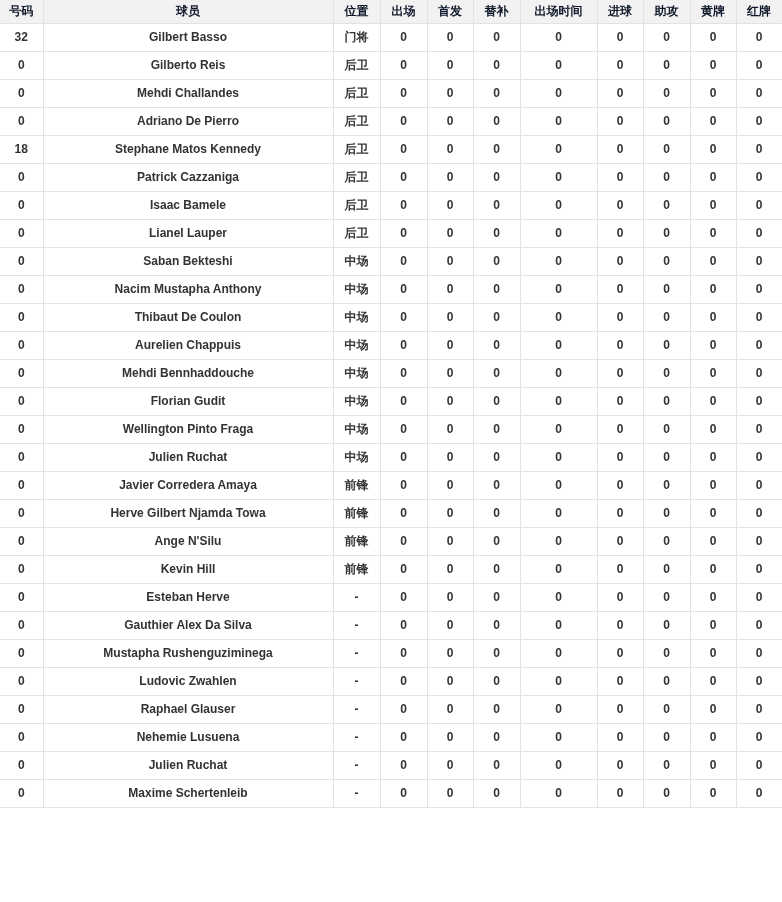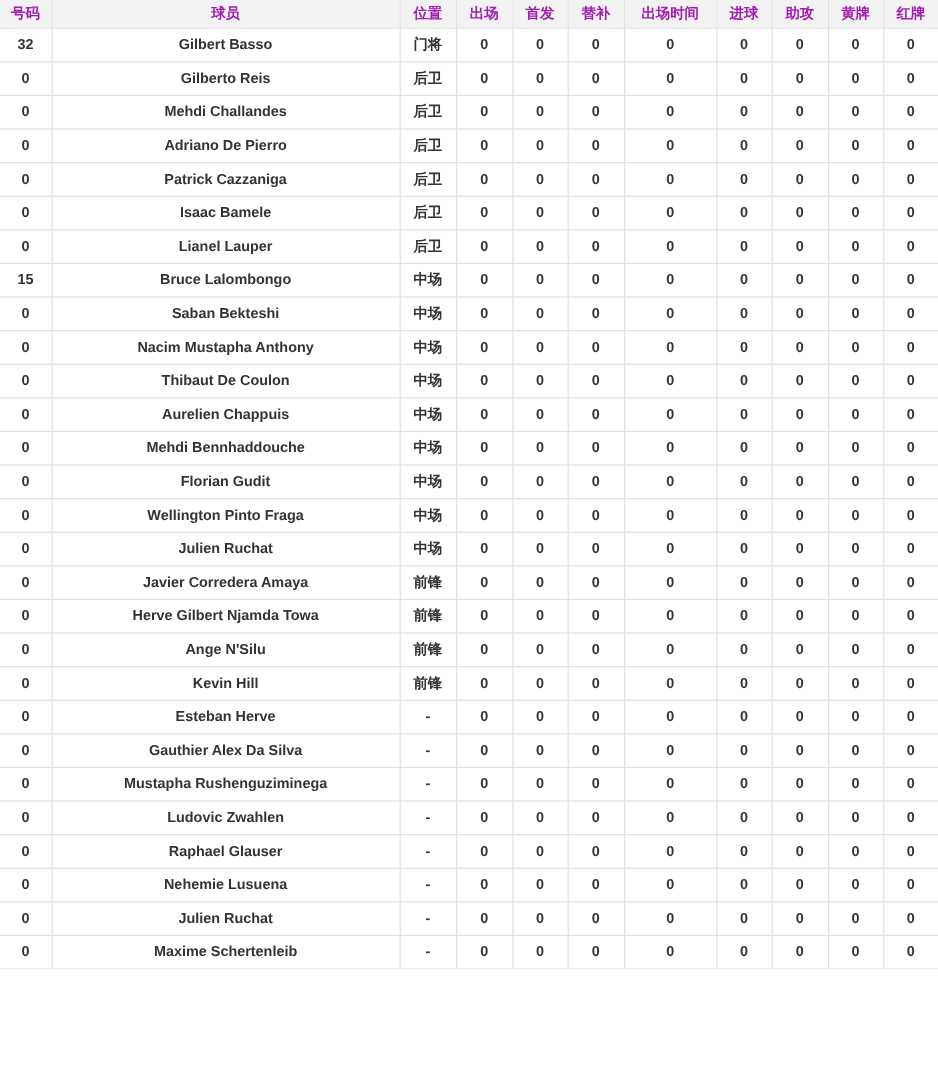--- a/index.html
+++ b/index.html
@@ -13,21 +13,21 @@
   table.player-stats {
     border-collapse: collapse;
     table-layout: fixed;
     width: 782px;
   }
   table.player-stats th {
     background: #f2f2f2;
     height: 23px;
     font-size: 12px;
     font-weight: bold;
-    color: #a21caf;
+    color: #0f172a;
     text-align: center;
     vertical-align: middle;
     padding: 0 2px;
     border-right: 1px solid #e2e2e2;
     border-bottom: 1px solid #e2e2e2;
     white-space: nowrap;
     overflow: hidden;
   }
   table.player-stats td {
     background: #ffffff;
@@ -123,20 +123,33 @@
         <td>0</td>
         <td>0</td>
         <td>0</td>
         <td>0</td>
         <td>0</td>
         <td>0</td>
         <td>0</td>
         <td>0</td>
       </tr>
       <tr>
+        <td>18</td>
+        <td>Stephane Matos Kennedy</td>
+        <td>后卫</td>
+        <td>0</td>
+        <td>0</td>
+        <td>0</td>
+        <td>0</td>
+        <td>0</td>
+        <td>0</td>
+        <td>0</td>
+        <td>0</td>
+      </tr>
+      <tr>
         <td>0</td>
         <td>Patrick Cazzaniga</td>
         <td>后卫</td>
         <td>0</td>
         <td>0</td>
         <td>0</td>
         <td>0</td>
         <td>0</td>
         <td>0</td>
         <td>0</td>
@@ -152,33 +165,20 @@
         <td>0</td>
         <td>0</td>
         <td>0</td>
         <td>0</td>
         <td>0</td>
       </tr>
       <tr>
         <td>0</td>
         <td>Lianel Lauper</td>
         <td>后卫</td>
-        <td>0</td>
-        <td>0</td>
-        <td>0</td>
-        <td>0</td>
-        <td>0</td>
-        <td>0</td>
-        <td>0</td>
-        <td>0</td>
-      </tr>
-      <tr>
-        <td>15</td>
-        <td>Bruce Lalombongo</td>
-        <td>中场</td>
         <td>0</td>
         <td>0</td>
         <td>0</td>
         <td>0</td>
         <td>0</td>
         <td>0</td>
         <td>0</td>
         <td>0</td>
       </tr>
       <tr>

